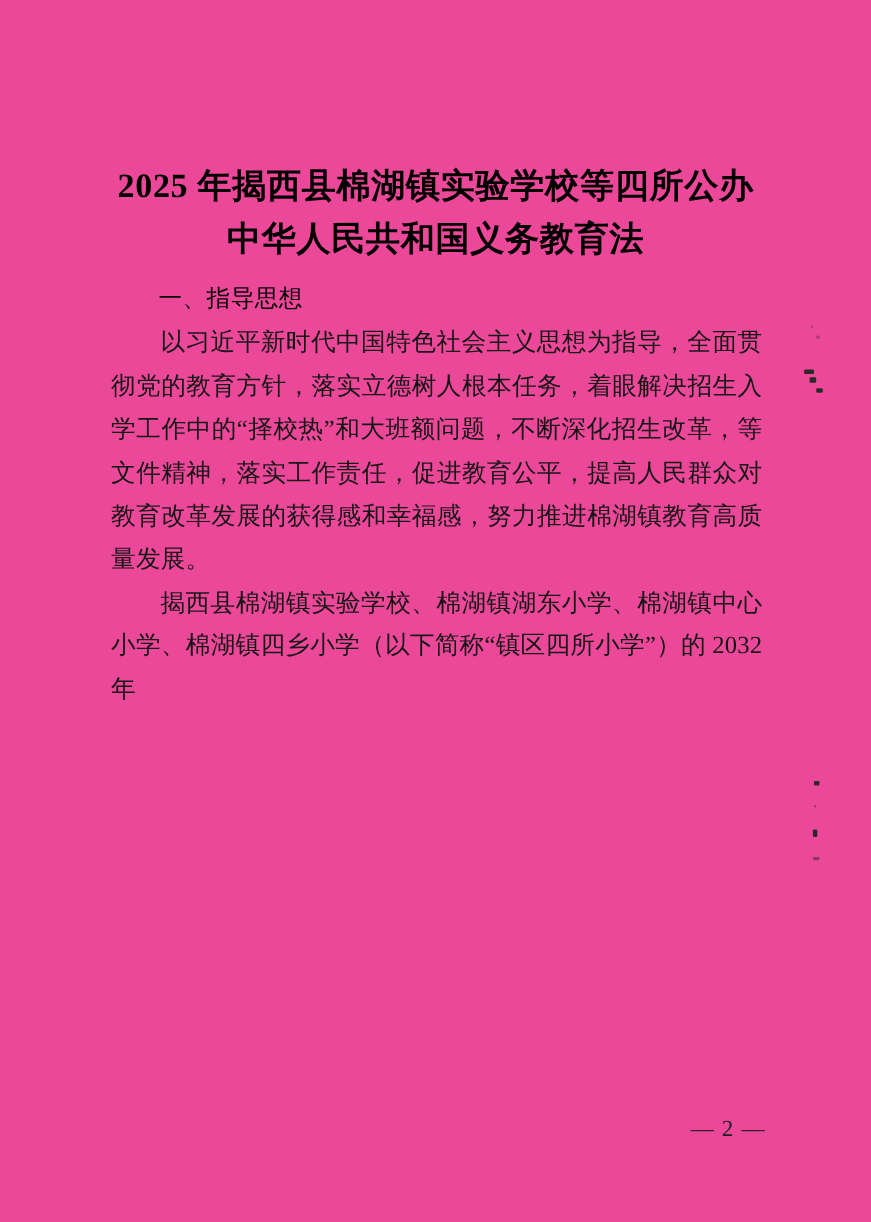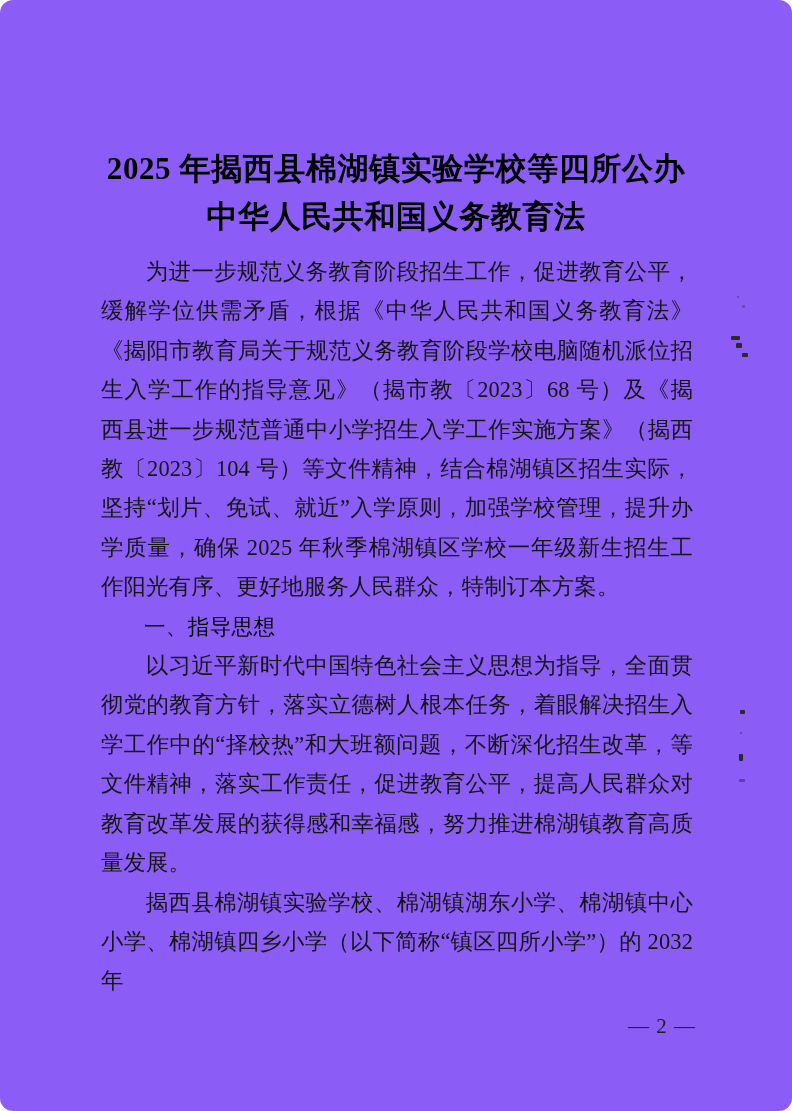--- a/index.html
+++ b/index.html
@@ -12,22 +12,21 @@
     height: 1111px;
     position: relative;
     font-family: "Liberation Serif", "DejaVu Serif", serif;
     color: #0d0d0d;
     overflow: hidden;
   }
 
   .page {
     position: absolute;
     inset: 0;
-    background: #8b5cf6;
-    border-radius: 13px;
+    background: #ec4899;
   }
 
   
   .doc-title {
     position: absolute;
     left: 96px;
     right: 96px;
     top: 124px;
     text-align: center;
     font-family: "Liberation Serif", "DejaVu Serif", serif;
@@ -97,21 +96,20 @@
 
 <div class="page">
 
   <h1 class="doc-title">
     <span class="tline">2025 年揭西县棉湖镇实验学校等四所公办</span>
     <span class="tline">中华人民共和国义务教育法</span>
   </h1>
 
   <div class="body-block">
 
-    <p class="para">为进一步规范义务教育阶段招生工作，促进教育公平，缓解学位供需矛盾，根据《中华人民共和国义务教育法》《揭阳市教育局关于规范义务教育阶段学校电脑随机派位招生入学工作的指导意见》（揭市教〔2023〕68 号）及《揭西县进一步规范普通中小学招生入学工作实施方案》（揭西教〔2023〕104 号）等文件精神，结合棉湖镇区招生实际，坚持“划片、免试、就近”入学原则，加强学校管理，提升办学质量，确保 2025 年秋季棉湖镇区学校一年级新生招生工作阳光有序、更好地服务人民群众，特制订本方案。</p>
 
     <h2 class="section-heading">一、指导思想</h2>
 
     <p class="para">以习近平新时代中国特色社会主义思想为指导，全面贯彻党的教育方针，落实立德树人根本任务，着眼解决招生入学工作中的“择校热”和大班额问题，不断深化招生改革，等文件精神，落实工作责任，促进教育公平，提高人民群众对教育改革发展的获得感和幸福感，努力推进棉湖镇教育高质量发展。</p>
 
 
     <p class="para">揭西县棉湖镇实验学校、棉湖镇湖东小学、棉湖镇中心小学、棉湖镇四乡小学（以下简称“镇区四所小学”）的 2032 年</p>
 
   </div>
 

